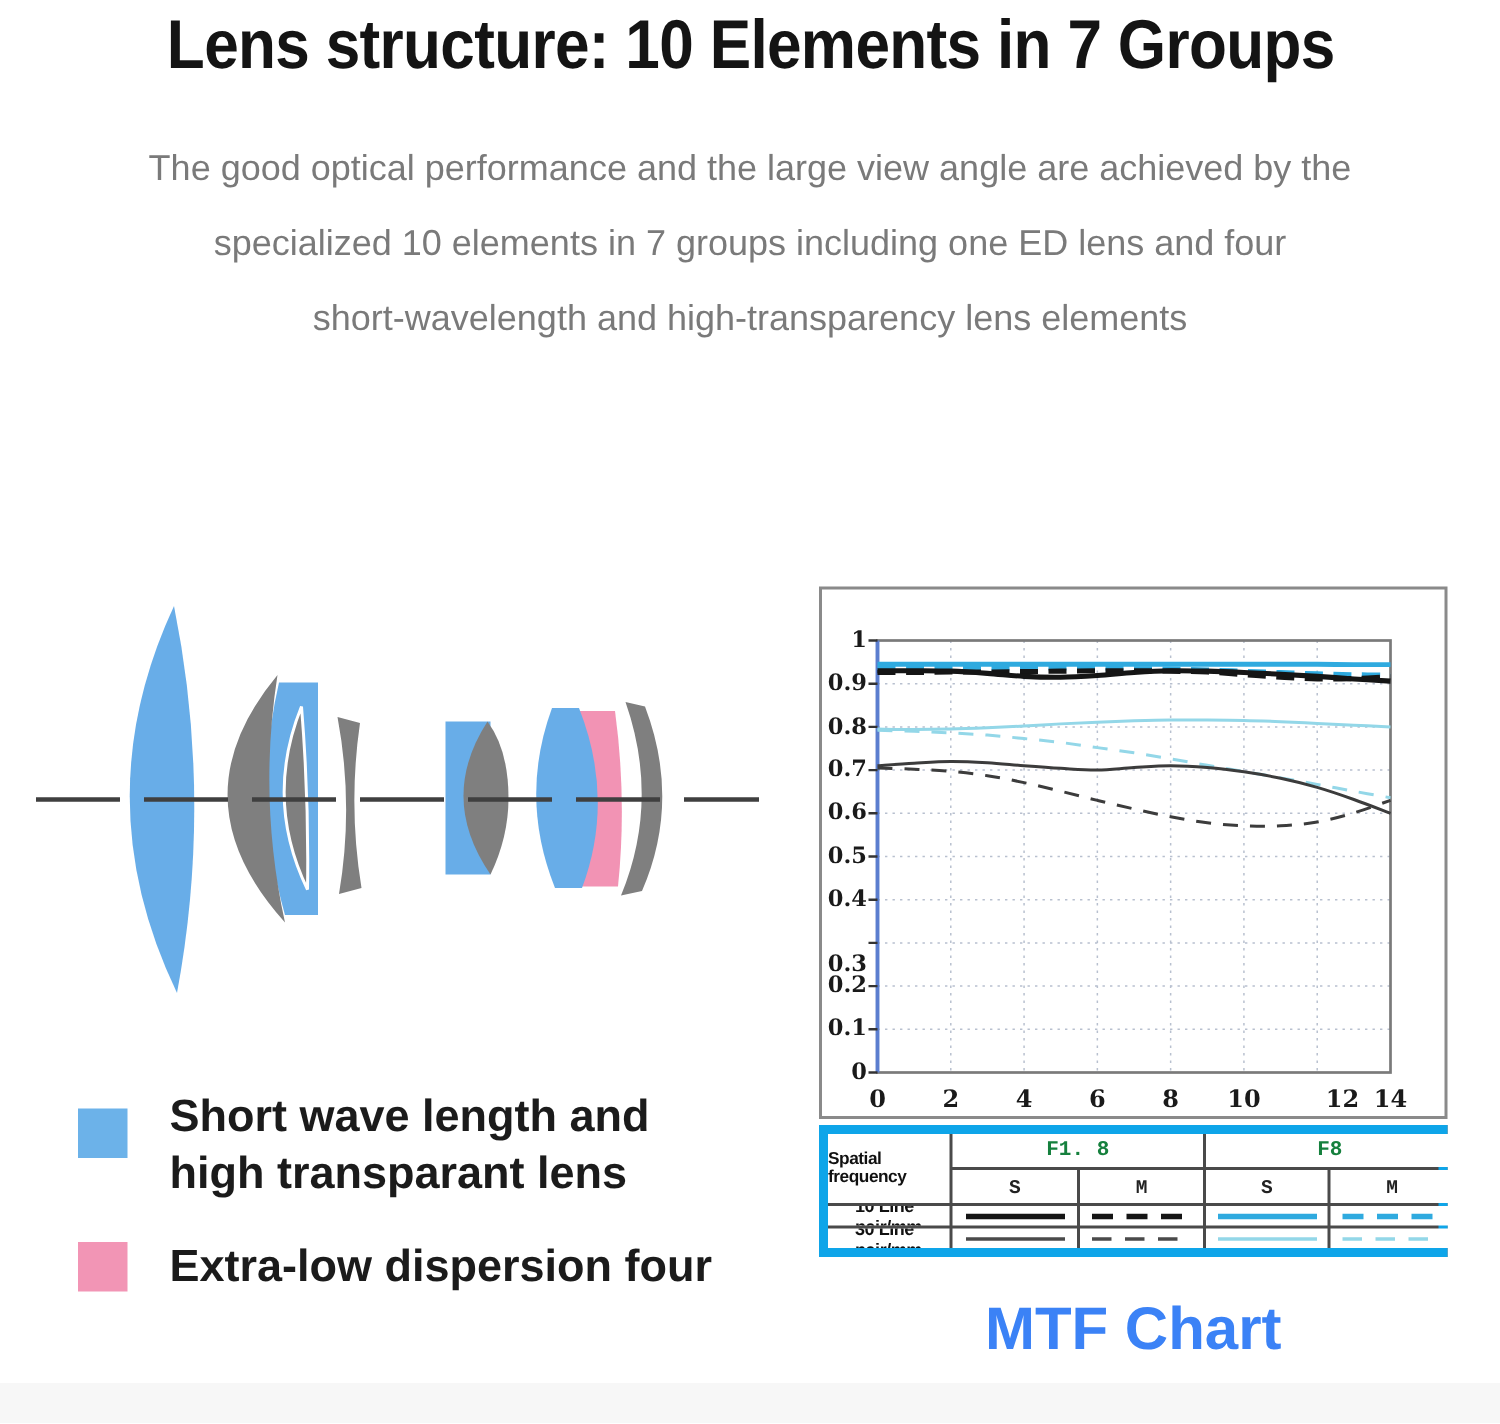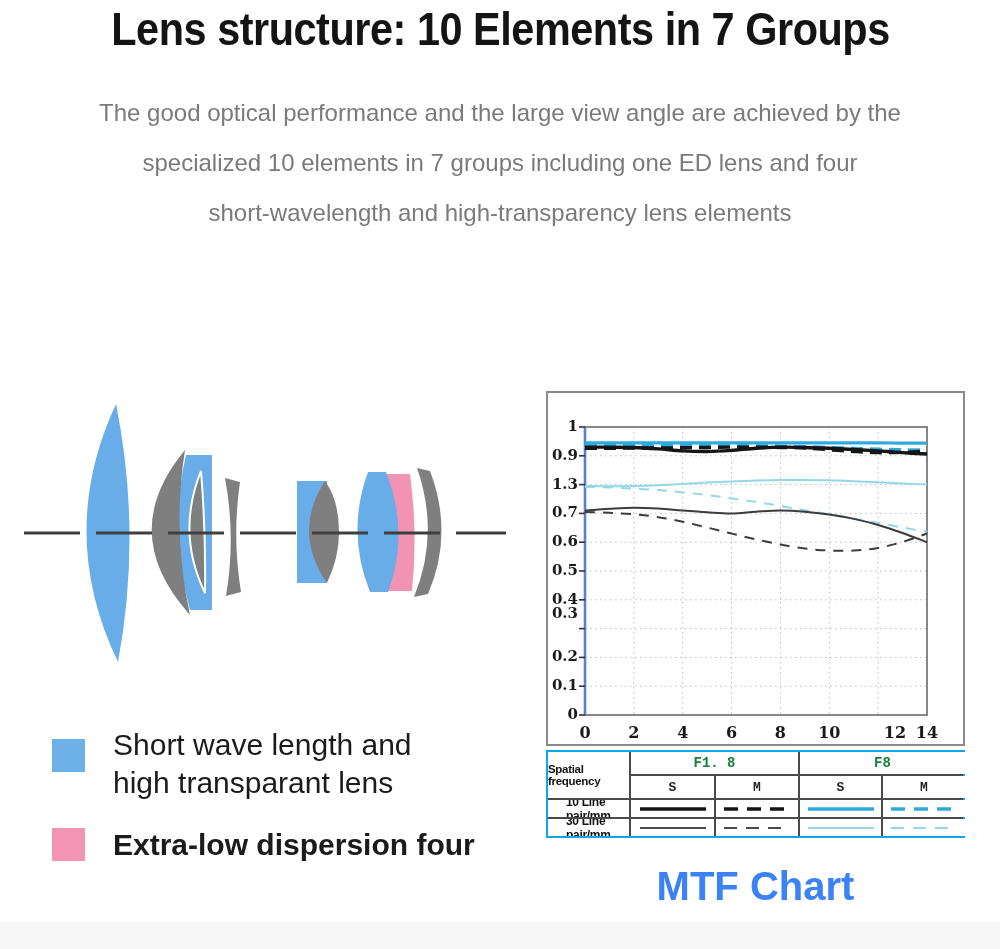--- a/index.html
+++ b/index.html
@@ -19,32 +19,32 @@
   
   #chart-box{left:546px;top:391px;width:419px;height:355px;border:2px solid #8a8a8a;background:#fff;box-sizing:border-box;}
   #plot-svg{position:absolute;left:29px;top:30px;}
   .ytick-label{position:absolute;left:0px;width:30px;text-align:right;height:20px;
                font-family:"DejaVu Serif",serif;font-weight:bold;font-size:15px;color:#1a1a1a;}
   .xtick-label{position:absolute;top:330px;width:26px;text-align:center;
                font-family:"DejaVu Serif",serif;font-weight:bold;font-size:16px;color:#1a1a1a;}
 
   
   #mtf-table{left:546px;top:750px;width:419px;height:88px;box-sizing:border-box;
-             border:2px solid #0ea5e9;background:#4a4a4a;display:grid;gap:2px;
+             border:6px solid #0ea5e9;background:#4a4a4a;display:grid;gap:2px;
              grid-template-columns:81px 83px 82px 81px 82px;grid-template-rows:22px 22px 1fr 1fr;}
   #mtf-table .cell{background:#fff;display:flex;align-items:center;justify-content:center;overflow:hidden;}
   .corner{grid-row:1/3;grid-column:1;font-size:11.5px;font-weight:bold;letter-spacing:-.3px;color:#111;}
   .ap{font-family:"Liberation Mono",monospace;font-weight:bold;font-size:14px;color:#15803d;}
   .ap1{grid-row:1;grid-column:2/4;} .ap2{grid-row:1;grid-column:4/6;}
   .orient{font-family:"Liberation Mono",monospace;font-weight:bold;font-size:13px;color:#222;}
   .rowlabel{font-size:12px;font-weight:bold;letter-spacing:-.3px;color:#111;justify-content:flex-start !important;padding-left:18px;}
 
   
   .legend-swatch{position:absolute;left:52px;width:33px;height:33px;}
-  #legend-text-0{position:absolute;left:113px;top:726px;font-size:30px;font-weight:normal;line-height:38px;color:#1b1b1b;}
+  #legend-text-0{position:absolute;left:113px;top:726px;font-size:30px;font-weight:bold;line-height:38px;color:#1b1b1b;}
   #legend-text-1{position:absolute;left:113px;top:826px;font-size:30px;font-weight:bold;line-height:38px;color:#1b1b1b;}
 
   #mtf-caption{left:546px;width:419px;top:864px;text-align:center;font-size:40px;font-weight:600;color:#3b82f6;}
   #bottom-strip{left:0;top:922px;width:1000px;height:27px;background:#f7f7f7;}
 </style>
 </head>
 <body>
 
 <div id="stage">
 
@@ -111,26 +111,26 @@
         <path d="M0,84.96000000000001C4.071428571428571,85.10400000000001,16.285714285714285,85.44000000000001,24.428571428571427,85.82400000000001C32.57142857142857,86.20800000000001,40.714285714285715,86.54400000000001,48.857142857142854,87.26400000000001C56.99999999999999,87.98400000000001,65.14285714285714,88.89599999999999,73.28571428571428,90.14399999999998C81.42857142857142,91.39199999999997,89.57142857142857,93.02399999999997,97.71428571428571,94.75199999999998C105.85714285714285,96.47999999999999,114,98.544,122.14285714285714,100.512C130.28571428571428,102.48,138.42857142857142,104.592,146.57142857142856,106.56C154.7142857142857,108.528,162.85714285714286,110.49600000000001,171,112.32000000000001C179.14285714285714,114.144,187.28571428571428,115.968,195.42857142857142,117.504C203.57142857142856,119.04,211.71428571428572,120.52800000000002,219.85714285714286,121.53600000000002C228,122.54400000000001,236.14285714285714,123.21600000000002,244.28571428571428,123.55200000000002C252.42857142857142,123.88800000000002,260.57142857142856,123.98400000000002,268.7142857142857,123.55200000000002C276.8571428571429,123.12000000000002,285,122.4,293.1428571428571,120.96000000000001C301.2857142857142,119.52000000000001,309.4285714285714,117.31200000000001,317.57142857142856,114.912C325.7142857142857,112.512,337.92857142857144,107.952,342,106.56" fill="none" stroke="#3C3C3C" stroke-width="2" stroke-dasharray="10 8"></path>
         <path d="M0,18.431999999999984C4.071428571428571,18.431999999999984,16.285714285714285,18.431999999999984,24.428571428571427,18.431999999999984C32.57142857142857,18.431999999999984,40.714285714285715,18.431999999999984,48.857142857142854,18.431999999999984C56.99999999999999,18.431999999999984,65.14285714285714,18.431999999999984,73.28571428571428,18.431999999999984C81.42857142857142,18.431999999999984,89.57142857142857,18.431999999999984,97.71428571428571,18.431999999999984C105.85714285714285,18.431999999999984,114,18.431999999999984,122.14285714285714,18.431999999999984C130.28571428571428,18.431999999999984,138.42857142857142,18.383999999999986,146.57142857142856,18.431999999999984C154.7142857142857,18.479999999999983,162.85714285714286,18.623999999999985,171,18.719999999999985C179.14285714285714,18.815999999999985,187.28571428571428,18.863999999999983,195.42857142857142,19.007999999999985C203.57142857142856,19.151999999999987,211.71428571428572,19.343999999999987,219.85714285714286,19.583999999999985C228,19.823999999999984,236.14285714285714,20.159999999999986,244.28571428571428,20.447999999999986C252.42857142857142,20.735999999999986,260.57142857142856,21.023999999999987,268.7142857142857,21.311999999999987C276.8571428571429,21.599999999999987,285,21.935999999999986,293.1428571428571,22.175999999999988C301.2857142857142,22.41599999999999,309.4285714285714,22.60799999999999,317.57142857142856,22.75199999999999C325.7142857142857,22.895999999999987,337.92857142857144,22.99199999999999,342,23.03999999999999" fill="none" stroke="#2FAADF" stroke-width="3.2" stroke-dasharray="12 7"></path>
         <path d="M0,21.311999999999987C4.071428571428571,21.311999999999987,16.285714285714285,21.359999999999985,24.428571428571427,21.311999999999987C32.57142857142857,21.26399999999999,40.714285714285715,21.07199999999999,48.857142857142854,21.023999999999987C56.99999999999999,20.975999999999985,65.14285714285714,21.07199999999999,73.28571428571428,21.023999999999987C81.42857142857142,20.975999999999985,89.57142857142857,20.831999999999987,97.71428571428571,20.735999999999986C105.85714285714285,20.639999999999986,114,20.543999999999986,122.14285714285714,20.447999999999986C130.28571428571428,20.351999999999986,138.42857142857142,20.207999999999984,146.57142857142856,20.159999999999986C154.7142857142857,20.111999999999988,162.85714285714286,20.111999999999988,171,20.159999999999986C179.14285714285714,20.207999999999984,187.28571428571428,20.303999999999988,195.42857142857142,20.447999999999986C203.57142857142856,20.591999999999985,211.71428571428572,20.639999999999986,219.85714285714286,21.023999999999987C228,21.407999999999987,236.14285714285714,22.175999999999988,244.28571428571428,22.75199999999999C252.42857142857142,23.32799999999999,260.57142857142856,23.99999999999999,268.7142857142857,24.47999999999999C276.8571428571429,24.95999999999999,285,25.487999999999992,293.1428571428571,25.63199999999999C301.2857142857142,25.77599999999999,309.4285714285714,25.58399999999999,317.57142857142856,25.34399999999999C325.7142857142857,25.103999999999992,337.92857142857144,24.38399999999999,342,24.19199999999999" fill="none" stroke="#151515" stroke-width="3.4" stroke-dasharray="12 7"></path>
         <path d="M0,20.159999999999986C4.071428571428571,20.159999999999986,16.285714285714285,20.111999999999988,24.428571428571427,20.159999999999986C32.57142857142857,20.207999999999984,40.714285714285715,20.159999999999986,48.857142857142854,20.447999999999986C56.99999999999999,20.735999999999986,65.14285714285714,21.311999999999987,73.28571428571428,21.887999999999987C81.42857142857142,22.463999999999988,89.57142857142857,23.471999999999987,97.71428571428571,23.90399999999999C105.85714285714285,24.33599999999999,114,24.57599999999999,122.14285714285714,24.47999999999999C130.28571428571428,24.38399999999999,138.42857142857142,23.855999999999987,146.57142857142856,23.32799999999999C154.7142857142857,22.79999999999999,162.85714285714286,21.83999999999999,171,21.311999999999987C179.14285714285714,20.783999999999985,187.28571428571428,20.303999999999988,195.42857142857142,20.159999999999986C203.57142857142856,20.015999999999984,211.71428571428572,20.255999999999986,219.85714285714286,20.447999999999986C228,20.639999999999986,236.14285714285714,20.975999999999985,244.28571428571428,21.311999999999987C252.42857142857142,21.64799999999999,260.57142857142856,22.03199999999999,268.7142857142857,22.463999999999988C276.8571428571429,22.895999999999987,285,23.37599999999999,293.1428571428571,23.90399999999999C301.2857142857142,24.431999999999988,309.4285714285714,25.103999999999992,317.57142857142856,25.63199999999999C325.7142857142857,26.15999999999999,337.92857142857144,26.831999999999994,342,27.071999999999992" fill="none" stroke="#151515" stroke-width="3.4"></path>
         <path d="M0,15.840000000000014C4.071428571428571,15.840000000000014,16.285714285714285,15.840000000000014,24.428571428571427,15.840000000000014C32.57142857142857,15.840000000000014,40.714285714285715,15.840000000000014,48.857142857142854,15.840000000000014C56.99999999999999,15.840000000000014,65.14285714285714,15.840000000000014,73.28571428571428,15.840000000000014C81.42857142857142,15.840000000000014,89.57142857142857,15.840000000000014,97.71428571428571,15.840000000000014C105.85714285714285,15.840000000000014,114,15.840000000000014,122.14285714285714,15.840000000000014C130.28571428571428,15.840000000000014,138.42857142857142,15.840000000000014,146.57142857142856,15.840000000000014C154.7142857142857,15.840000000000014,162.85714285714286,15.840000000000014,171,15.840000000000014C179.14285714285714,15.840000000000014,187.28571428571428,15.840000000000014,195.42857142857142,15.840000000000014C203.57142857142856,15.840000000000014,211.71428571428572,15.840000000000014,219.85714285714286,15.840000000000014C228,15.840000000000014,236.14285714285714,15.840000000000014,244.28571428571428,15.840000000000014C252.42857142857142,15.840000000000014,260.57142857142856,15.840000000000014,268.7142857142857,15.840000000000014C276.8571428571429,15.840000000000014,285,15.792000000000014,293.1428571428571,15.840000000000014C301.2857142857142,15.888000000000014,309.4285714285714,16.080000000000013,317.57142857142856,16.128000000000014C325.7142857142857,16.176000000000016,337.92857142857144,16.128000000000014,342,16.128000000000014" fill="none" stroke="#2FAADF" stroke-width="3.2"></path>
       </svg>
     <div id="ylabels">
         <div class="ytick-label" style="top: 312px;">0</div>
         <div class="ytick-label" style="top: 283.2px;">0.1</div>
         <div class="ytick-label" style="top: 254.4px;">0.2</div>
-        <div class="ytick-label" style="top: 211px;">0.3</div>
+        <div class="ytick-label" style="top: 240px;">0.3</div>
         <div class="ytick-label" style="top: 196.8px;">0.4</div>
         <div class="ytick-label" style="top: 168px;">0.5</div>
         <div class="ytick-label" style="top: 139.2px;">0.6</div>
         <div class="ytick-label" style="top: 110.4px;">0.7</div>
-        <div class="ytick-label" style="top: 81.6px;">1.3</div>
+        <div class="ytick-label" style="top: 81.6px;">0.8</div>
         <div class="ytick-label" style="top: 52.8px;">0.9</div>
         <div class="ytick-label" style="top: 24px;">1</div>
       </div>
     <div id="xlabels">
         <div class="xtick-label" style="left: 24px;">0</div>
         <div class="xtick-label" style="left: 72.8571px;">2</div>
         <div class="xtick-label" style="left: 121.714px;">4</div>
         <div class="xtick-label" style="left: 170.571px;">6</div>
         <div class="xtick-label" style="left: 219.429px;">8</div>
         <div class="xtick-label" style="left: 268.286px;">10</div>

